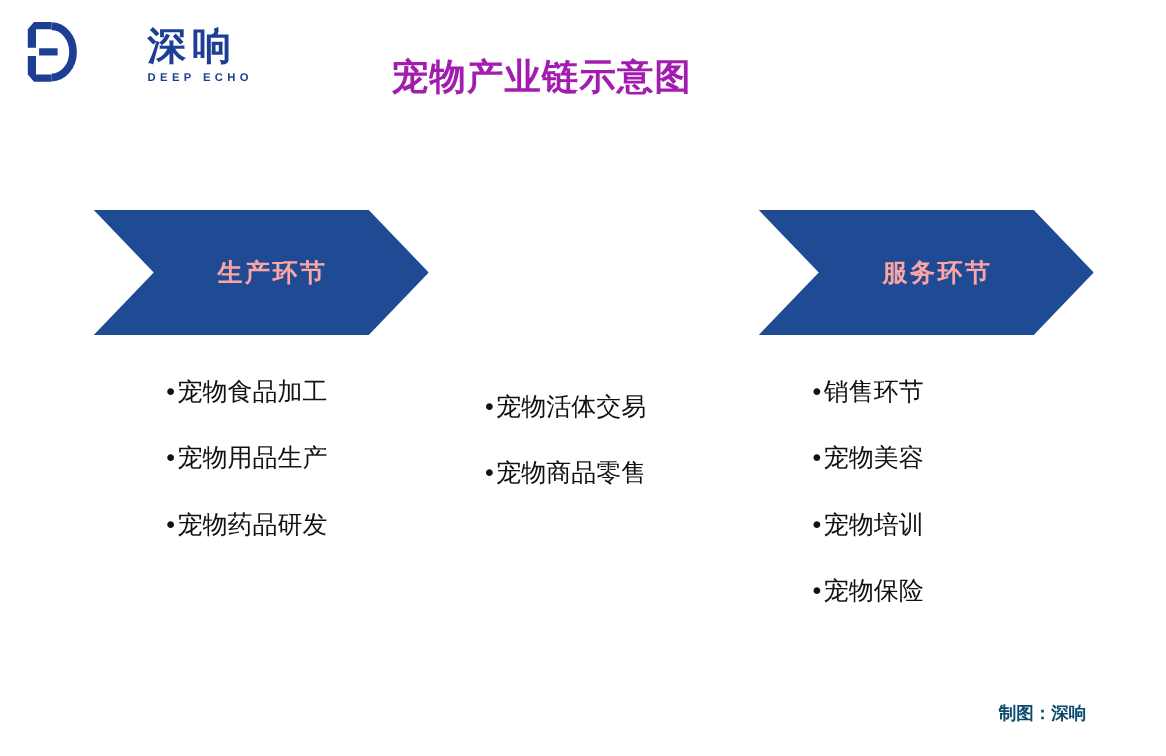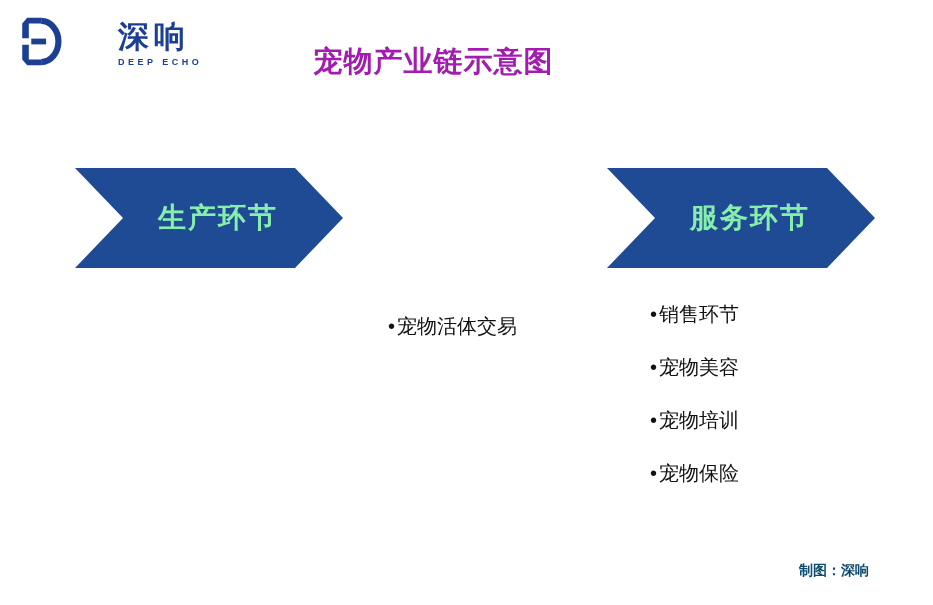--- a/index.html
+++ b/index.html
@@ -36,21 +36,21 @@
     position:absolute;top:168px;width:268px;height:100px;
     background:var(--arrow-blue);
     clip-path:polygon(0 0,220px 0,268px 50px,220px 100px,0 100px,48px 50px);
     display:flex;align-items:center;justify-content:center;
     padding-left:18px;box-sizing:border-box;
   }
   .arrow-1{left:75px;}
   .arrow-2{left:341px;}
   .arrow-3{left:607px;}
   .arrow-label{
-    color:#86efac;font-size:28px;font-weight:bold;letter-spacing:2px;
+    color:#fca5a5;font-size:20px;font-weight:bold;letter-spacing:2px;
   }
 
   
   .list{position:absolute;top:300px;}
   .list-1{left:133px;}
   .list-2{left:388px;margin-top:12px;}
   .list-3{left:650px;}
   .li{
     font-size:20px;line-height:28px;color:#111;
     margin-bottom:25px;white-space:nowrap;
@@ -85,23 +85,29 @@
 
   <h1 class="title">宠物产业链示意图</h1>
 
   <div class="arrow arrow-1">
     <span class="arrow-label">生产环节</span>
   </div>
   <div class="arrow arrow-3">
     <span class="arrow-label">服务环节</span>
   </div>
 
+  <div class="list list-1">
+    <div class="li">宠物食品加工</div>
+    <div class="li">宠物用品生产</div>
+    <div class="li">宠物药品研发</div>
+  </div>
 
   <div class="list list-2">
     <div class="li">宠物活体交易</div>
+    <div class="li">宠物商品零售</div>
   </div>
 
   <div class="list list-3">
     <div class="li">销售环节</div>
     <div class="li">宠物美容</div>
     <div class="li">宠物培训</div>
     <div class="li">宠物保险</div>
   </div>
 
   <div class="credit">制图：深响</div>

